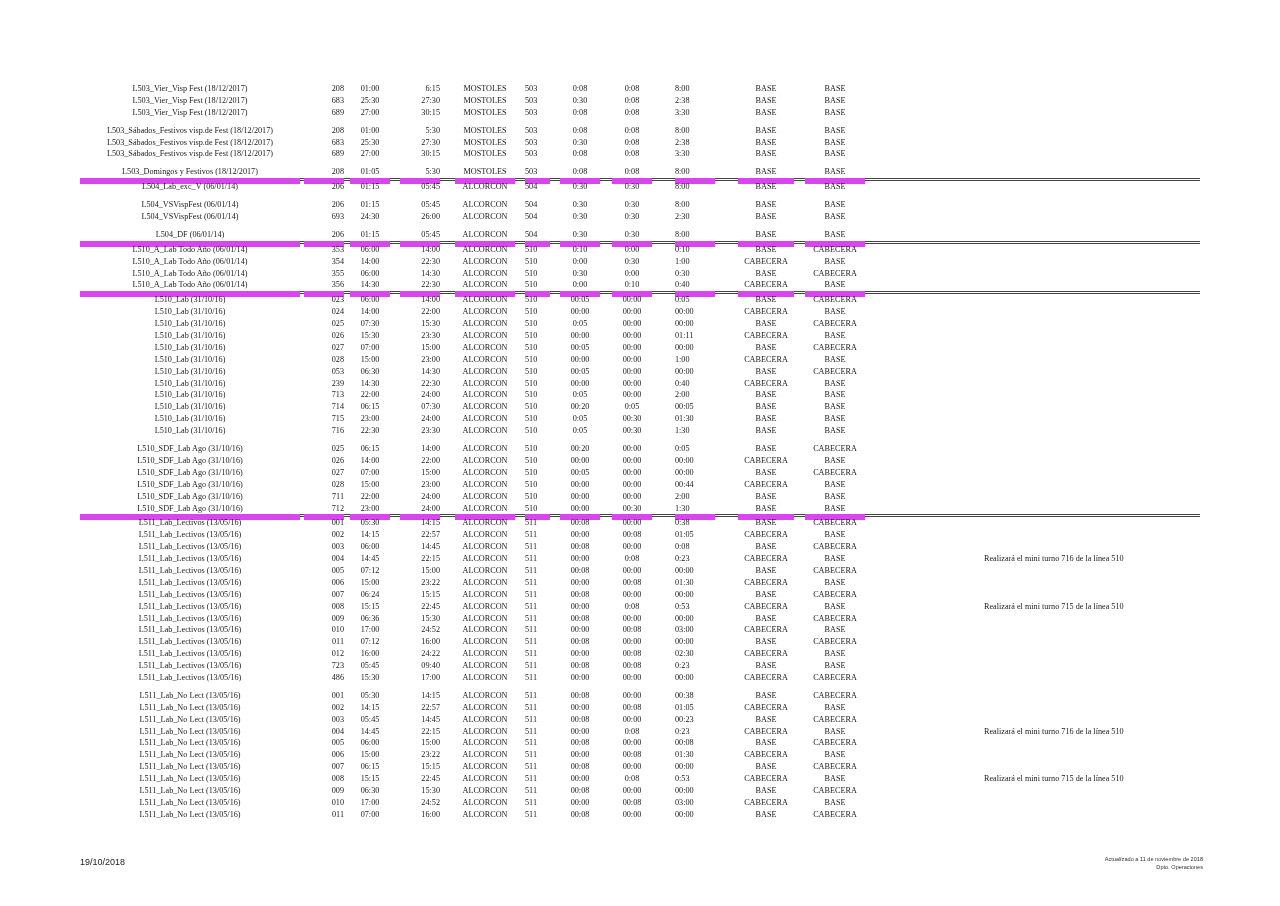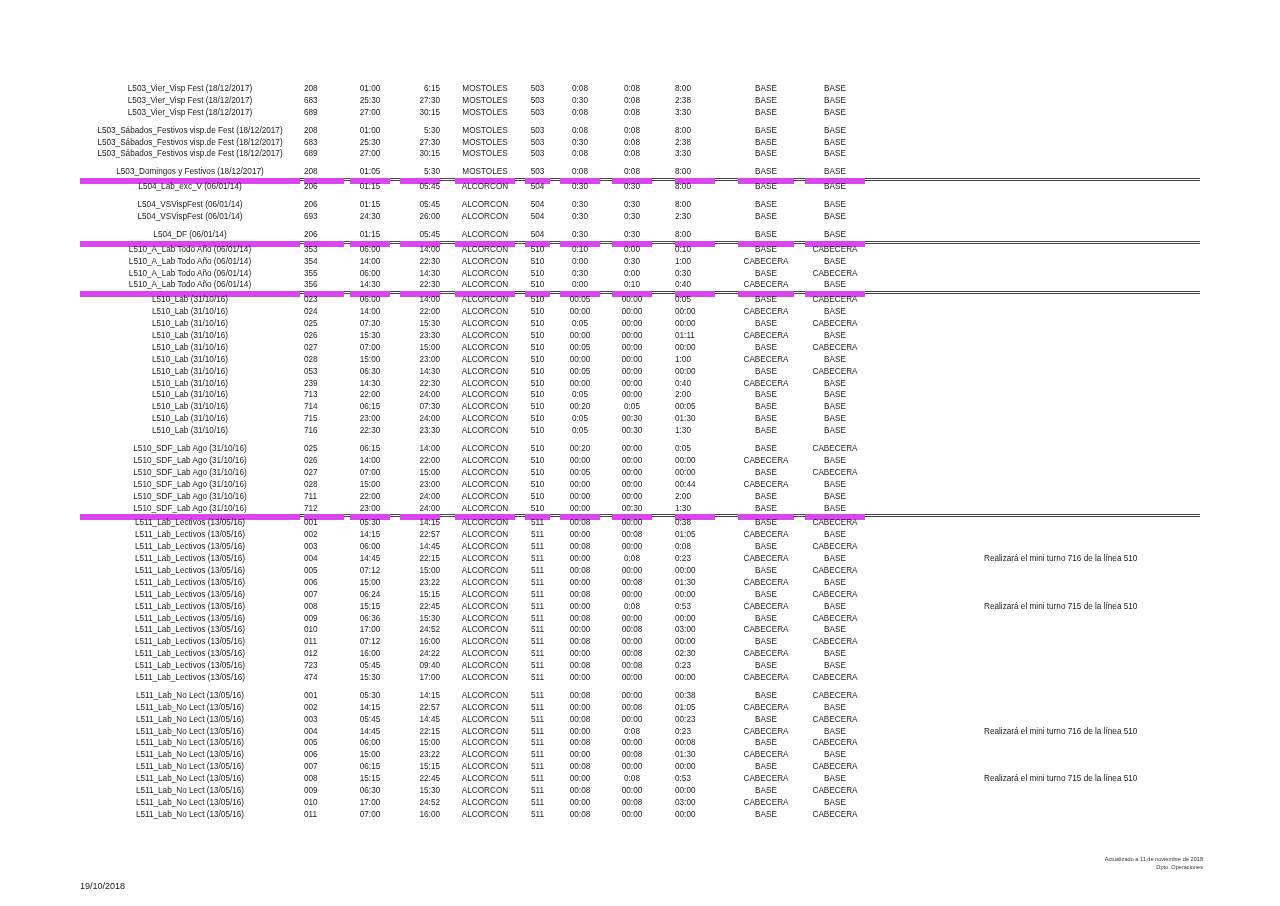--- a/index.html
+++ b/index.html
@@ -1,45 +1,45 @@
 <!DOCTYPE html>
 <html><head>
 <meta charset="utf-8">
 <style>
   html, body { margin: 0; padding: 0; background: #ffffff; }
   body {
     width: 1280px; height: 906px; position: relative; overflow: hidden;
     font-family: "Liberation Sans", sans-serif; color: #1a1a1a;
   }
-  .sheet { position: absolute; left: 0; top: 83px; width: 1096px; }
+  .sheet { position: absolute; left: 0; top: 83px; width: 1096px; font-family: Liberation Serif, serif; }
   .row {
     position: relative; height: 11.9px; font-size: 8.2px; line-height: 11.9px;
     white-space: nowrap;
   }
   .row span { position: absolute; top: 0; }
   .c-name { left: 80px; width: 220px; text-align: center; }
-  .c-turno { left: 304px; width: 40px; text-align: left; }
+  .c-turno { left: 304px; width: 40px; text-align: right; }
   .c-ini { left: 350px; width: 40px; text-align: center; }
   .c-fin { left: 400px; width: 40px; text-align: right; }
   .c-loc { left: 455px; width: 60px; text-align: center; }
-  .c-linea { left: 525px; width: 25px; text-align: center; }
+  .c-linea { left: 525px; width: 25px; text-align: left; }
   .c-a { left: 560px; width: 40px; text-align: center; }
   .c-b { left: 612px; width: 40px; text-align: center; }
   .c-c { left: 675px; width: 40px; }
   .c-orig { left: 738px; width: 56px; text-align: center; }
   .c-dest { left: 805px; width: 60px; text-align: center; }
   .c-note { left: 960px; width: 200px; text-align: left; margin-left: 24px; }
   .gap { height: 6px; }
   .underline { border-bottom: 6px solid #d946ef; }
   .sep {
     height: 0; border-top: 1px solid #444; border-bottom: 1px solid #444;
     margin: 0 80px 0 80px; padding-top: 1px; width: 1120px;
   }
   .footer-left {
-    position: absolute; left: 80px; top: 857px; font-size: 9px; color: #1a1a1a; margin-top: 24px;
+    position: absolute; left: 80px; top: 857px; font-size: 9px; color: #1a1a1a;
   }
   .footer-right {
     position: absolute; left: 1060px; top: 855px; width: 143px; text-align: right;
     font-size: 5.6px; line-height: 8px; color: #333;
   }
 </style>
 </head>
 <body>
 
 <div class="sheet" id="sheet">
@@ -691,21 +691,21 @@
       <span class="c-linea">511</span>
       <span class="c-a">00:08</span>
       <span class="c-b">00:08</span>
       <span class="c-c">0:23</span>
       <span class="c-orig">BASE</span>
       <span class="c-dest">BASE</span>
       <span class="c-note"></span>
     </div>
     <div class="row">
       <span class="c-name">L511_Lab_Lectivos (13/05/16)</span>
-      <span class="c-turno">474</span>
+      <span class="c-turno">486</span>
       <span class="c-ini">15:30</span>
       <span class="c-fin">17:00</span>
       <span class="c-loc">ALCORCON</span>
       <span class="c-linea">511</span>
       <span class="c-a">00:00</span>
       <span class="c-b">00:00</span>
       <span class="c-c">00:00</span>
       <span class="c-orig">CABECERA</span>
       <span class="c-dest">CABECERA</span>
       <span class="c-note"></span>

